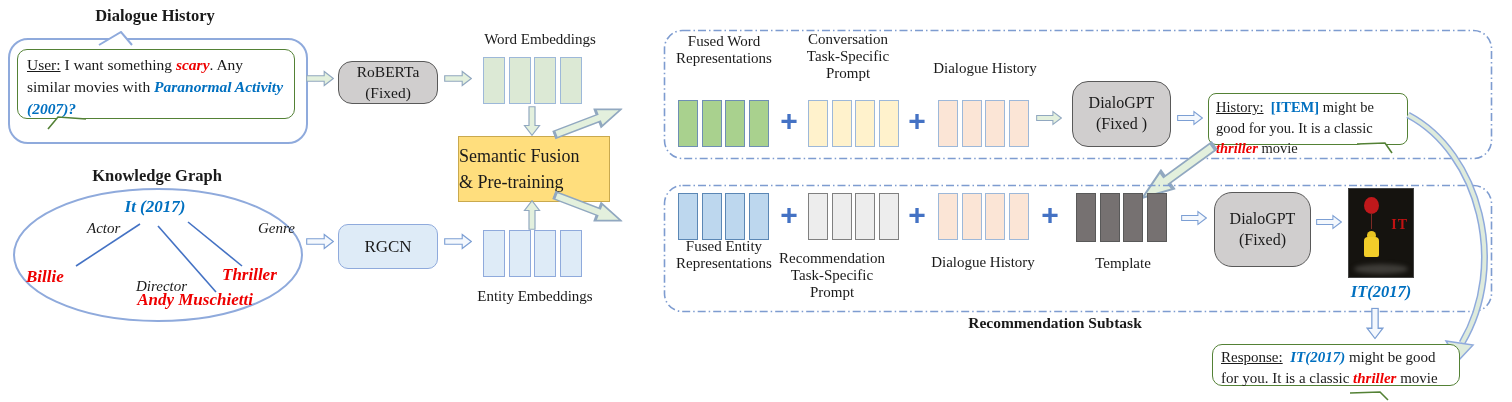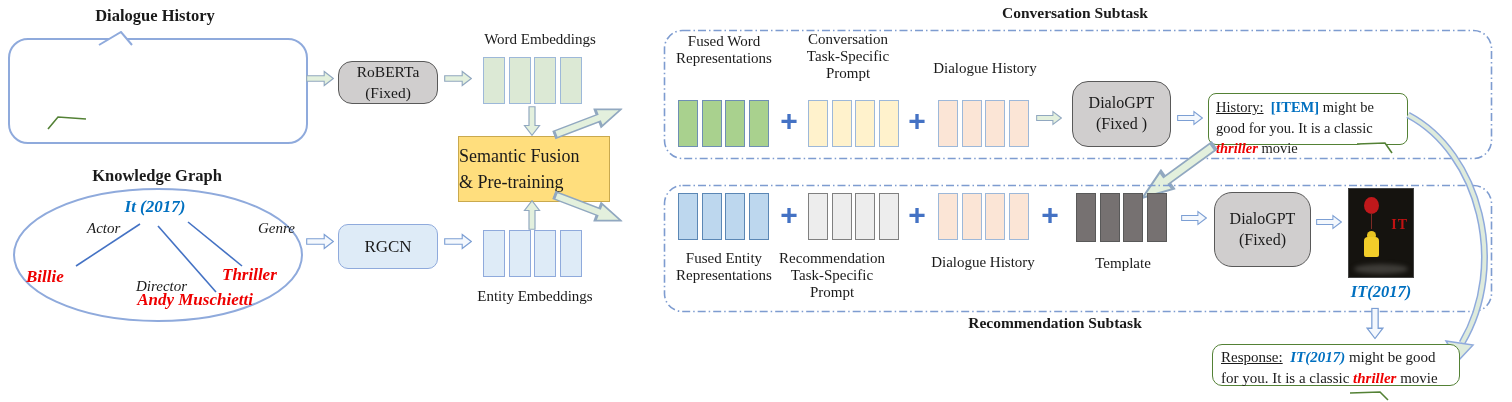--- a/index.html
+++ b/index.html
@@ -63,20 +63,25 @@
 <body>
 
 <div class="canvas">
 
   <div class="abs sec-title ctr" style="left:55px; top:6px; width:200px;">Dialogue History</div>
 
   <div class="abs bubble-outer" style="left:8px; top:38px; width:300px; height:106px;"></div>
   <svg class="abs" style="left:98px; top:31px;" width="36" height="15">
     <path d="M1,14 L23,1 L34,14" fill="#ffffff" stroke="#8FAADC" stroke-width="2"></path>
   </svg>
+  <div class="abs bubble-green" style="left:17px; top:49px; width:278px; height:70px;">
+    <div class="bubble-txt">
+      <span class="und">User:</span><span> I want something </span><span class="red-t">scary</span><span>. Any similar movies with </span><span class="blue-t">Paranormal Activity (2007)?</span>
+    </div>
+  </div>
   <svg class="abs" style="left:46px; top:116px;" width="42" height="15">
     <path d="M2,13 L12,1 L40,3" fill="#ffffff" stroke="#538135" stroke-width="1.6"></path>
   </svg>
 
   <div class="abs sec-title ctr" style="left:57px; top:166px; width:200px;">Knowledge Graph</div>
 
   <svg class="abs" style="left:10px; top:186px;" width="300" height="142">
     <ellipse cx="148" cy="69" rx="144" ry="66" fill="none" stroke="#8FAADC" stroke-width="2"></ellipse>
     <line x1="130" y1="38" x2="66" y2="80" stroke="#4472C4" stroke-width="1.6"></line>
     <line x1="178" y1="36" x2="232" y2="80" stroke="#4472C4" stroke-width="1.6"></line>
@@ -158,21 +163,20 @@
     <svg viewBox="0 0 40 24" preserveAspectRatio="none">
         <path d="M1 8 L26 8 L26 2 L39 12 L26 22 L26 16 L1 16 Z"></path>
       </svg>
     </div>
   <div class="abs arrow arr-green" style="left:551px; top:197px; width:74px; height:22px; transform:rotate(21deg);">
     <svg viewBox="0 0 40 24" preserveAspectRatio="none">
         <path d="M1 8 L26 8 L26 2 L39 12 L26 22 L26 16 L1 16 Z"></path>
       </svg>
     </div>
 
-  <div class="abs sub-title ctr" style="left:960px; top:4px; width:230px;">Conversation Subtask</div>
   <svg class="abs" style="left:663px; top:29px;" width="830" height="131">
     <rect x="1.5" y="1.5" width="827" height="128" rx="18" fill="none" stroke="#7E9CD0" stroke-width="1.6" stroke-dasharray="8 3 1.5 3"></rect>
   </svg>
 
   <div class="abs lbl ctr" style="left:664px; top:33px; width:120px;">Fused Word Representations</div>
   <div class="abs bar-group bars-green" style="left:678px; top:100px; height:47px;">
       <div class="bar"></div>
       <div class="bar"></div>
       <div class="bar"></div>
       <div class="bar"></div>
@@ -235,21 +239,21 @@
     <rect x="1.5" y="1.5" width="827" height="126" rx="18" fill="none" stroke="#7E9CD0" stroke-width="1.6" stroke-dasharray="8 3 1.5 3"></rect>
   </svg>
   <div class="abs sub-title ctr" style="left:940px; top:314px; width:230px;">Recommendation Subtask</div>
 
   <div class="abs bar-group bars-blue" style="left:678px; top:193px; height:47px;">
       <div class="bar"></div>
       <div class="bar"></div>
       <div class="bar"></div>
       <div class="bar"></div>
     </div>
-  <div class="abs lbl ctr" style="left:664px; top:250px; width:120px;">Fused Entity Representations</div>
+  <div class="abs lbl ctr" style="left:664px; top:238px; width:120px;">Fused Entity Representations</div>
 
   <div class="abs plus" style="left:775px; top:198px; width:28px; text-align:center;">+</div>
 
   <div class="abs bar-group bars-gray" style="left:808px; top:193px; height:47px;">
       <div class="bar"></div>
       <div class="bar"></div>
       <div class="bar"></div>
       <div class="bar"></div>
     </div>
   <div class="abs lbl ctr" style="left:772px; top:250px; width:120px;">Recommendation Task-Specific Prompt</div>

